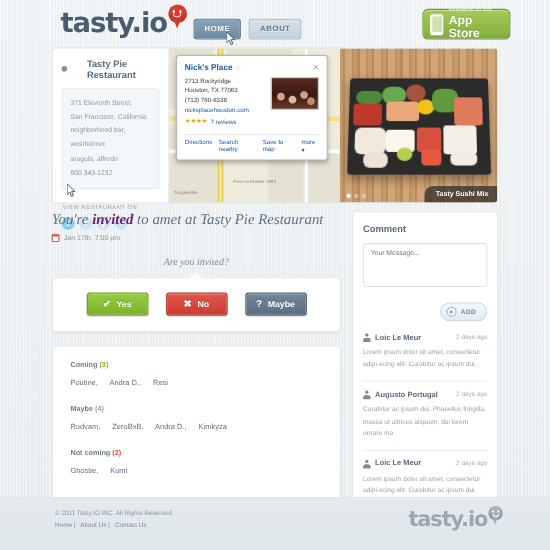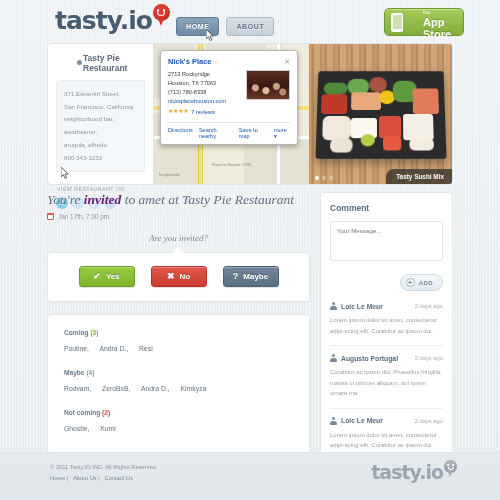--- a/index.html
+++ b/index.html
@@ -59,21 +59,21 @@
   }
   .cursor {
     position: absolute; left: 206px; top: 29px; width: 9px; height: 13px; z-index: 40;
   }
 
   .appstore {
     position: absolute; right: 36px; top: 8px;
     width: 80px; height: 28px; border-radius: 5px;
     background: linear-gradient(#a6cb5a, #82ad3c);
     border: 1px solid #6f9a2f;
-    display: flex; align-items: center; padding: 0 6px; gap: 20px;
+    display: flex; align-items: center; padding: 0 6px; gap: 5px;
     box-shadow: inset 0 1px 0 rgba(255,255,255,.35);
   }
   .appstore .phone {
     width: 12px; height: 19px; border-radius: 2px; background: #fff; flex: 0 0 auto;
     position: relative;
   }
   .appstore .phone::before {
     content: ''; position: absolute; left: 1.5px; top: 2.5px; right: 1.5px; bottom: 3px;
     background: #cfe0ae;
   }
@@ -82,21 +82,21 @@
   .appstore .t2 { font-size: 11px; font-weight: bold; color: #fff; text-shadow: 0 -1px 0 rgba(0,0,0,.2); }
 
   
   .toprow { position: absolute; left: 47px; top: 43px; width: 406px; height: 142px; display: flex; }
 
   .card-restaurant {
     width: 107px; background: #fff;
     border: 1px solid #dfe6ea; border-radius: 4px 0 0 4px;
     padding: 9px 8px 0 8px;
   }
-  .rest-title { display: flex; align-items: center; gap: 1px; margin-bottom: 7px; margin-left: 21px; }
+  .rest-title { display: flex; align-items: center; gap: 18px; margin-bottom: 7px; }
   .rest-title .pin-sm {
     width: 5px; height: 7px; position: relative; flex: 0 0 auto;
   }
   .rest-title .pin-sm::before {
     content: ''; position: absolute; left: 0; top: 0; width: 5px; height: 5px;
     border-radius: 50%; background: #7d8f9e;
   }
   .rest-title .pin-sm::after {
     content: ''; position: absolute; left: 1.3px; top: 3.5px;
     border-left: 1.2px solid transparent; border-right: 1.2px solid transparent;

